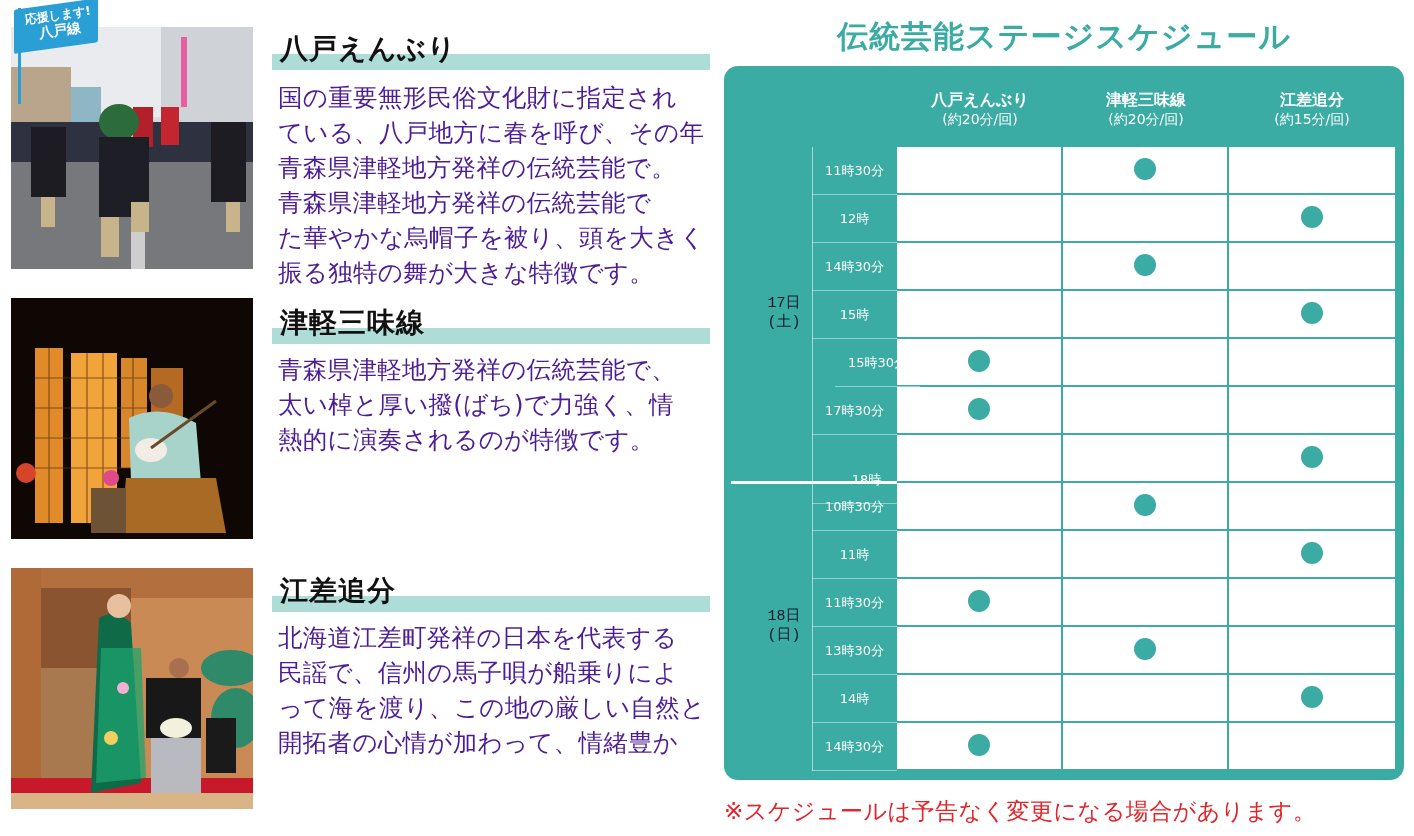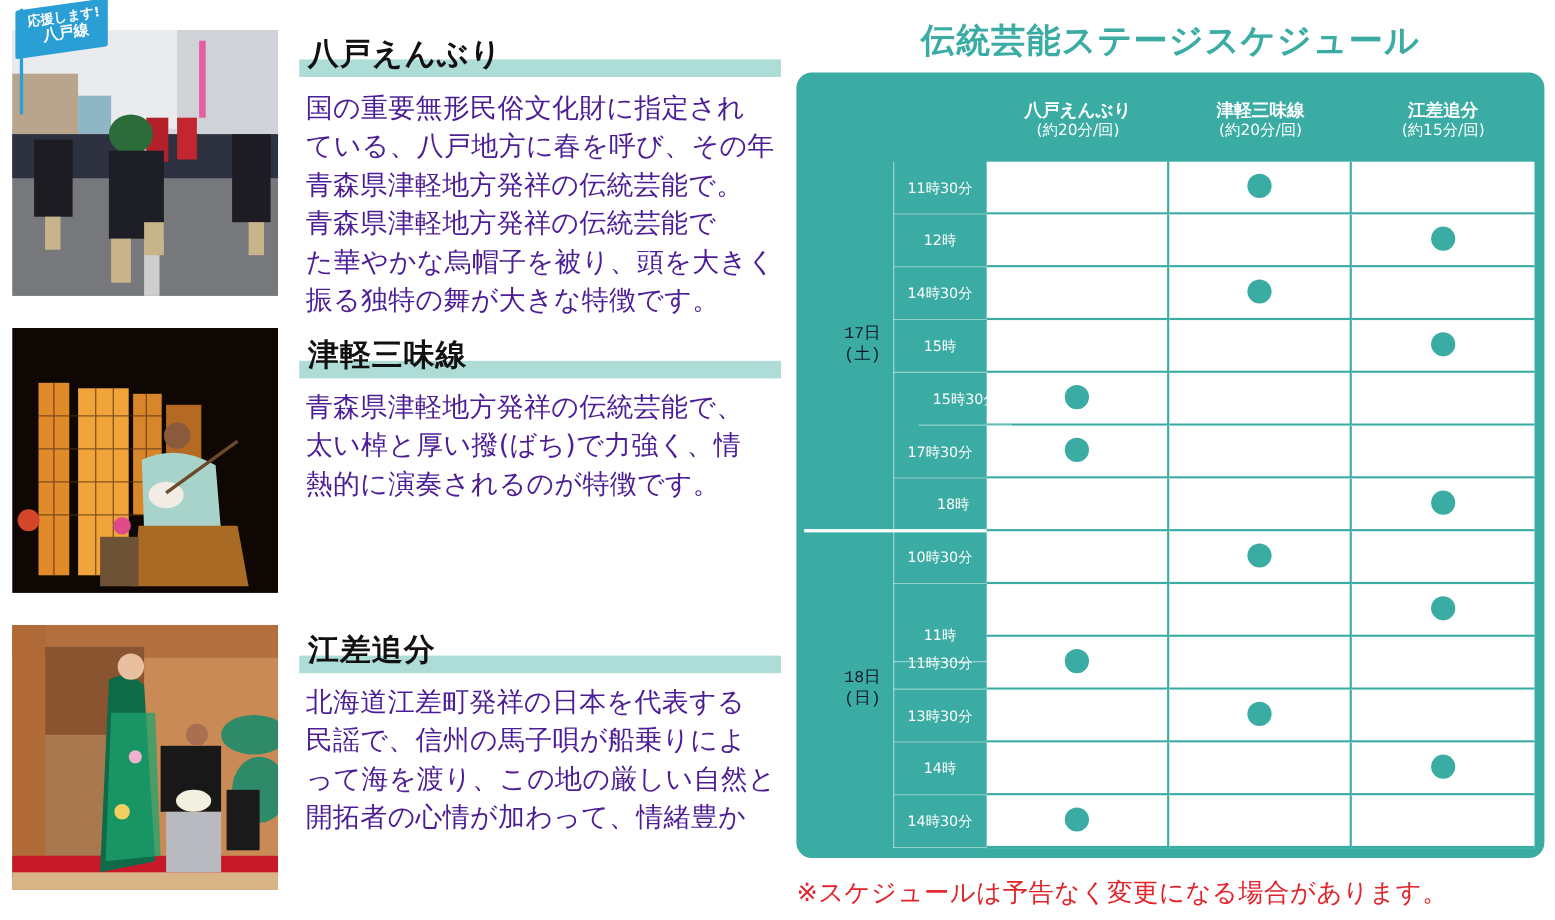--- a/index.html
+++ b/index.html
@@ -311,22 +311,22 @@
         <div class="cell"></div>
         <div class="cell"></div>
       </div>
     </div>
 <div class="time" style="top: 81px;">11時30分</div>
     <div class="time" style="top: 129px;">12時</div>
     <div class="time" style="top: 177px;">14時30分</div>
     <div class="time" style="top: 225px;">15時</div>
     <div class="time" style="top: 273px; margin-left: 23px;">15時30分</div>
     <div class="time" style="top: 321px;">17時30分</div>
-    <div class="time" style="top: 369px; padding-left: 24px;">18時</div>
+    <div class="time" style="top: 390px; padding-left: 24px;">18時</div>
     <div class="time" style="top: 417px;">10時30分</div>
-    <div class="time" style="top: 488px; text-align: right;">11時</div>
+    <div class="time" style="top: 465px; text-align: right;">11時</div>
     <div class="time" style="top: 513px;">11時30分</div>
     <div class="time" style="top: 561px;">13時30分</div>
     <div class="time" style="top: 609px;">14時</div>
     <div class="time" style="top: 657px;">14時30分</div>
   </div>
 
 <div class="notice">※スケジュールは予告なく変更になる場合があります。</div>
 
 </body></html>

